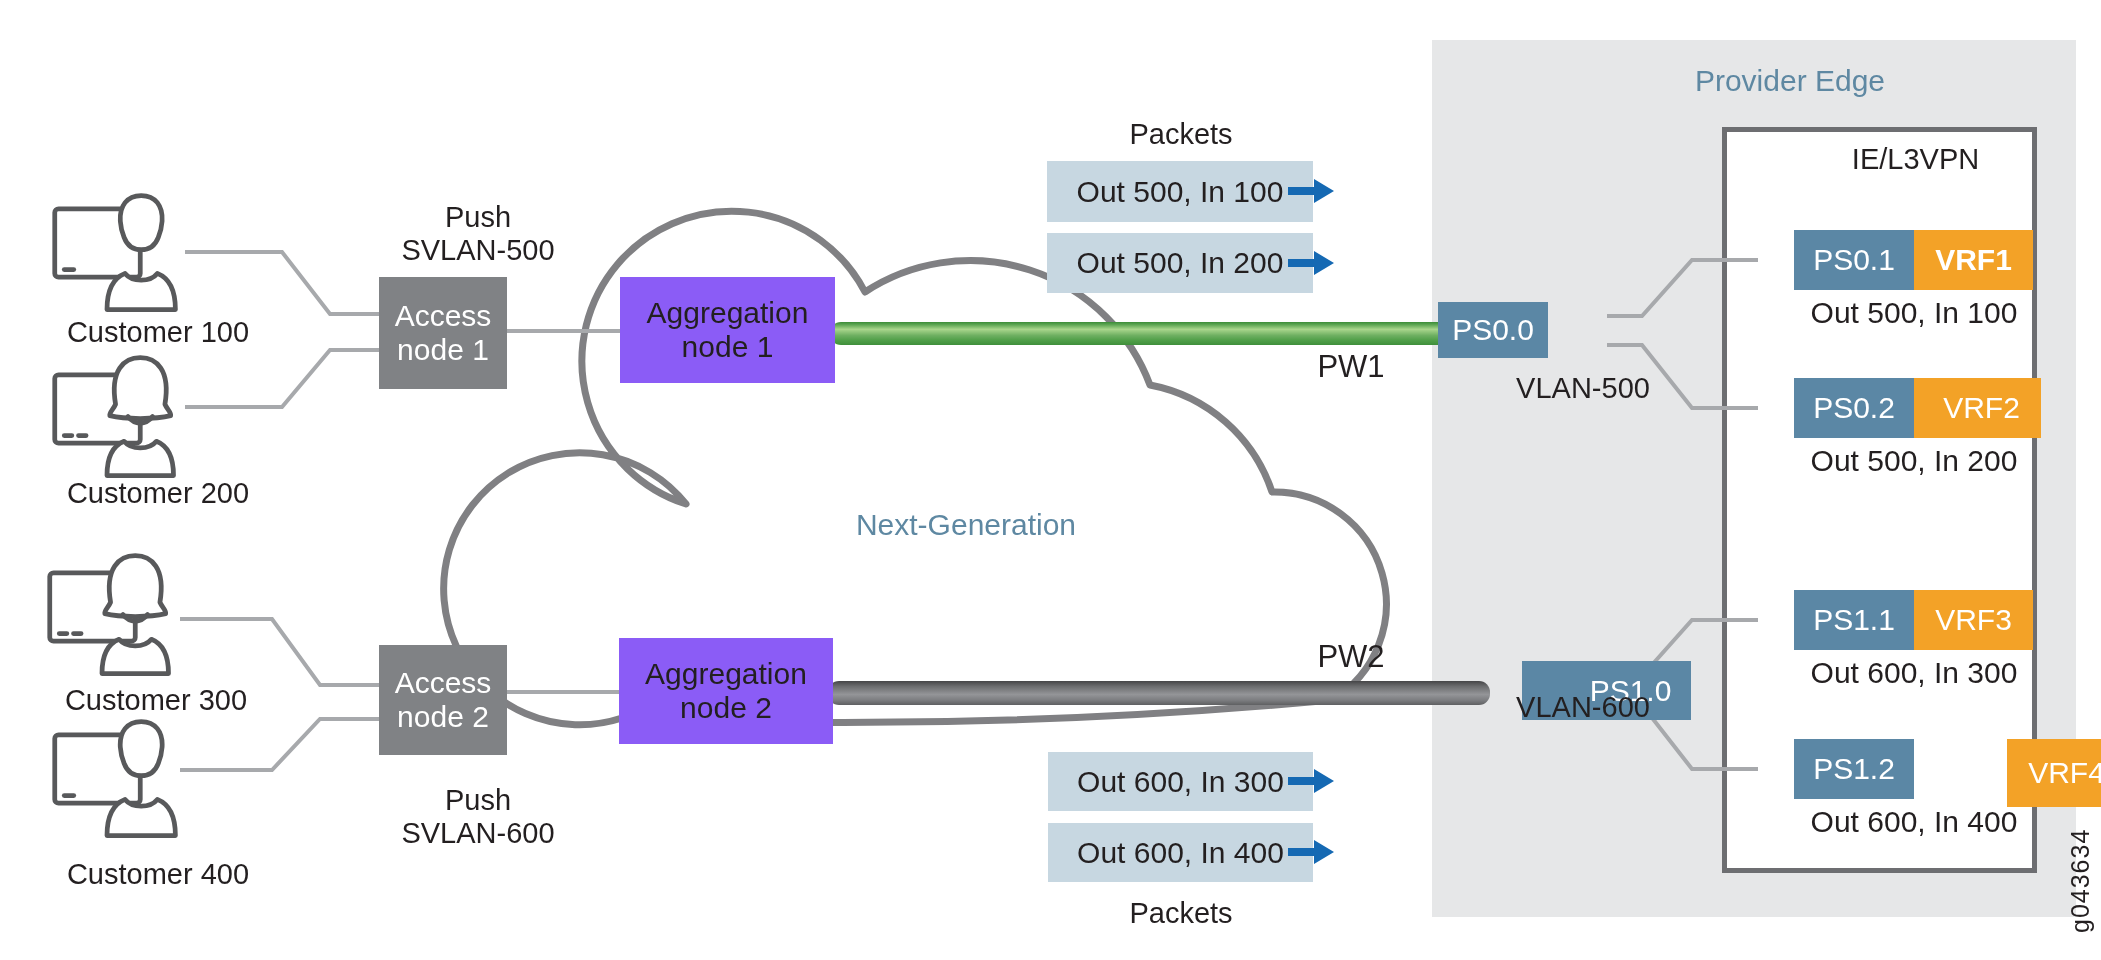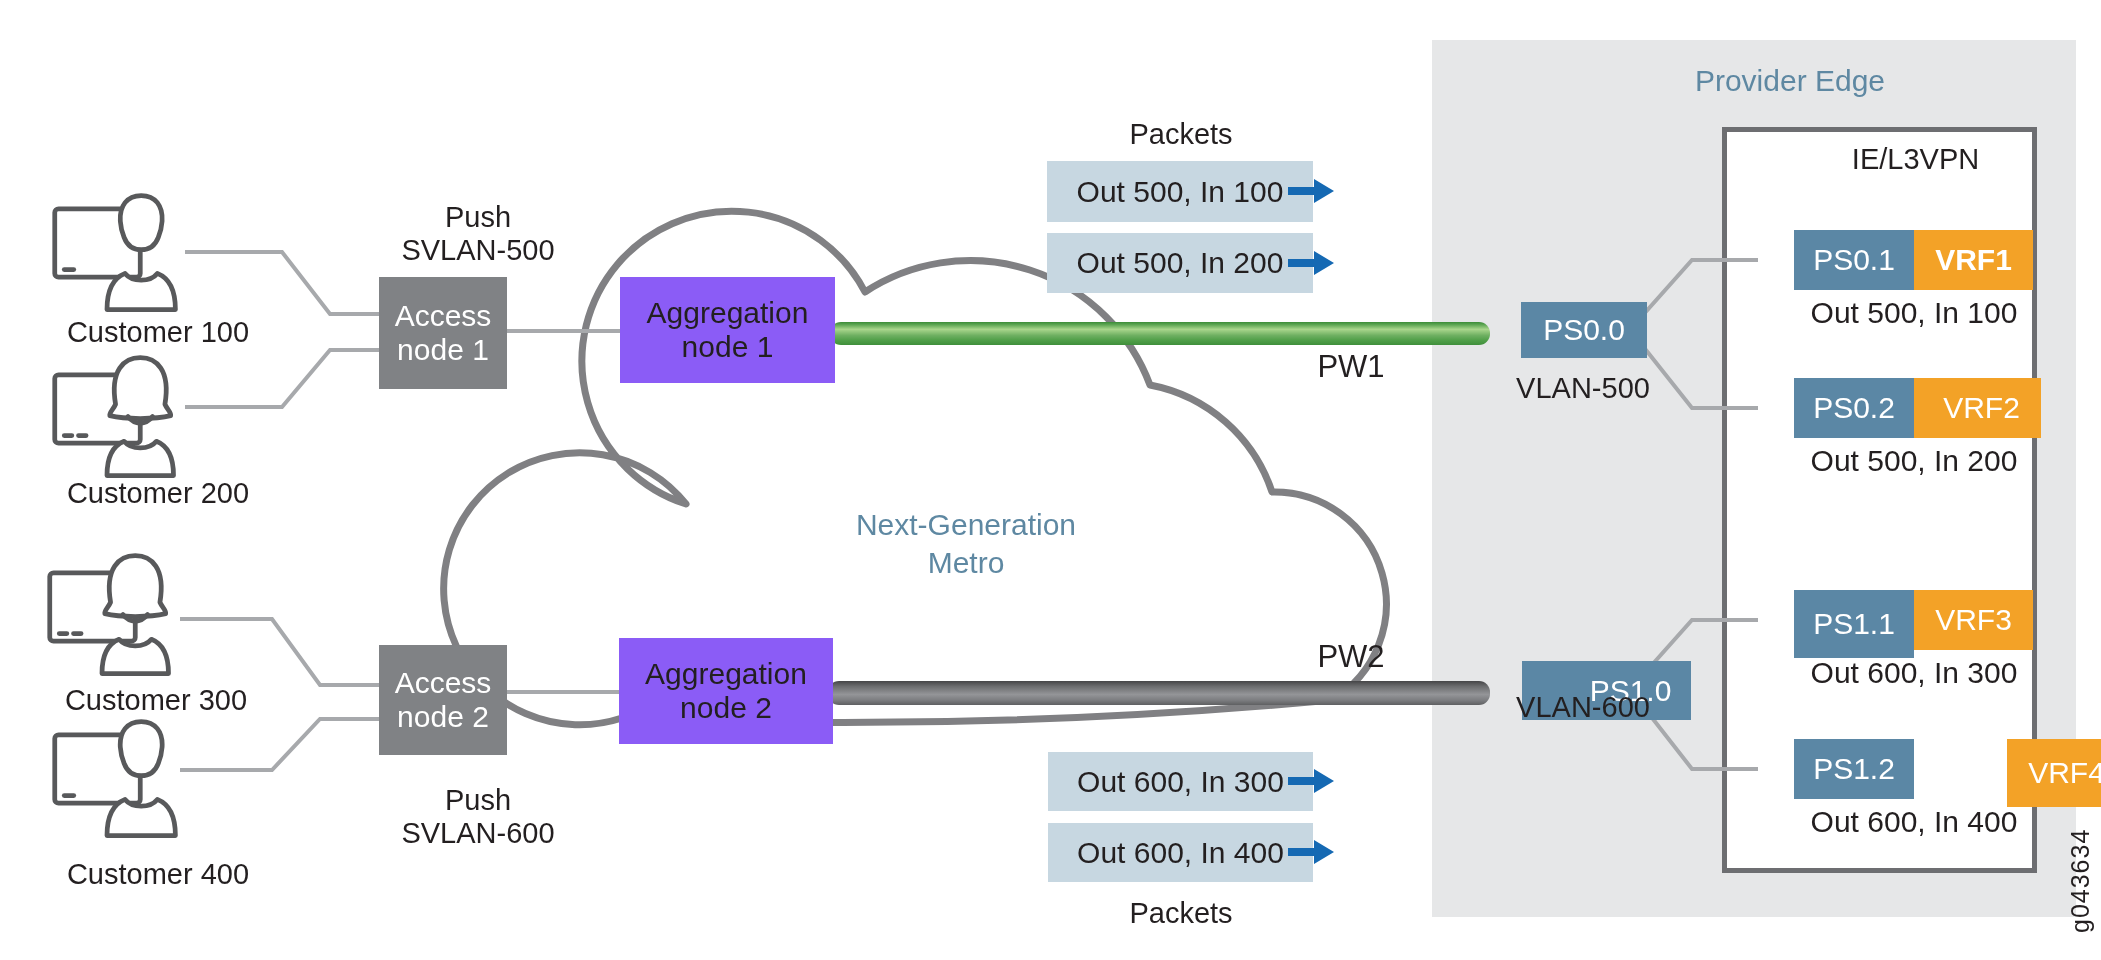--- a/index.html
+++ b/index.html
@@ -110,21 +110,20 @@
   <div class="abs lbl node-light txt30" style="left:620px;top:277px;width:215px;height:106px;display:flex;flex-direction:column;align-items:center;justify-content:center;">
     <span>Aggregation</span>
     <span>node 1</span>
   </div>
   <div class="abs lbl node-light txt30" style="left:619px;top:638px;width:214px;height:106px;display:flex;flex-direction:column;align-items:center;justify-content:center;">
     <span>Aggregation</span>
     <span>node 2</span>
   </div>
 
   <div class="abs lbl ctr txt30 blue-label" style="left:750px;top:508px;width:360px;">Next-Generation</div>
-  <div class="abs lbl ctr txt30 blue-label" style="left:750px;top:546px;width:360px;">Metro</div>
 
   <div class="abs lbl ctr" style="left:1263px;top:349px;width:104px;font-size:31px;">PW1</div>
   <div class="abs lbl ctr" style="left:1263px;top:639px;width:104px;font-size:31px;">PW2</div>
 
   <div class="abs lbl ctr txt29" style="left:1012px;top:118px;width:266px;">Packets</div>
   <div class="abs lbl ctr packet-box txt30" style="left:1011px;top:161px;width:266px;height:61px;">Out 500, In 100</div>
   <div class="abs lbl ctr packet-box txt30" style="left:1011px;top:233px;width:266px;height:60px;">Out 500, In 200</div>
   <svg class="abs lbl" style="left:1288px;top:177px;" width="46" height="28">
       <path d="M0 10 h26 v-8 l20 12 -20 12 v-8 h-26 z" fill="#1569b3"></path>
     </svg>
@@ -137,36 +136,36 @@
   <svg class="abs lbl" style="left:1288px;top:767px;" width="46" height="28">
       <path d="M0 10 h26 v-8 l20 12 -20 12 v-8 h-26 z" fill="#1569b3"></path>
     </svg>
   <svg class="abs lbl" style="left:1288px;top:838px;" width="46" height="28">
       <path d="M0 10 h26 v-8 l20 12 -20 12 v-8 h-26 z" fill="#1569b3"></path>
     </svg>
   <div class="abs lbl ctr txt29" style="left:1012px;top:897px;width:266px;">Packets</div>
 
   <div class="abs lbl ctr txt30 blue-label" style="left:1432px;top:64px;width:644px;">Provider Edge</div>
 
-  <div class="abs lbl ctr ps-chip txt30" style="left:1485px;top:302px;width:126px;height:56px;">PS0.0</div>
+  <div class="abs lbl ctr ps-chip txt30" style="left:1402px;top:302px;width:110px;height:56px;">PS0.0</div>
   <div class="abs lbl ctr txt29" style="left:1447px;top:372px;width:200px;">VLAN-500</div>
   <div class="abs lbl ctr ps-chip txt30" style="left:1486px;top:661px;width:121px;height:59px;padding-left:48px;">PS1.0</div>
   <div class="abs lbl ctr txt29" style="left:1447px;top:691px;width:200px;">VLAN-600</div>
 
   <div class="abs lbl ctr txt29" style="left:1722px;top:143px;width:315px;">IE/L3VPN</div>
 
   <div class="abs lbl ctr ps-chip txt30" style="left:1758px;top:230px;width:120px;height:60px;">PS0.1</div>
   <div class="abs lbl ctr vrf-chip txt30" style="left:1878px;top:230px;width:119px;height:60px;font-weight:bold;">VRF1</div>
   <div class="abs lbl ctr txt30" style="left:1752px;top:296px;width:252px;">Out 500, In 100</div>
 
   <div class="abs lbl ctr ps-chip txt30" style="left:1758px;top:378px;width:120px;height:60px;">PS0.2</div>
   <div class="abs lbl ctr vrf-chip txt30" style="left:1878px;top:378px;width:119px;height:60px;padding-left:8px;">VRF2</div>
   <div class="abs lbl ctr txt30" style="left:1752px;top:444px;width:252px;">Out 500, In 200</div>
 
-  <div class="abs lbl ctr ps-chip txt30" style="left:1758px;top:590px;width:120px;height:68px;">PS1.1</div>
+  <div class="abs lbl ctr ps-chip txt30" style="left:1758px;top:590px;width:120px;height:60px;">PS1.1</div>
   <div class="abs lbl ctr vrf-chip txt30" style="left:1878px;top:590px;width:119px;height:60px;">VRF3</div>
   <div class="abs lbl ctr txt30" style="left:1752px;top:656px;width:252px;">Out 600, In 300</div>
 
   <div class="abs lbl ctr ps-chip txt30" style="left:1758px;top:739px;width:120px;height:60px;">PS1.2</div>
   <div class="abs lbl ctr vrf-chip txt30" style="left:1971px;top:739px;width:119px;height:68px;">VRF4</div>
   <div class="abs lbl ctr txt30" style="left:1752px;top:805px;width:252px;">Out 600, In 400</div>
 
   <div class="abs lbl fig-id" style="left:2066px;top:833px;height:100px;">g043634</div>
 
 </div>

